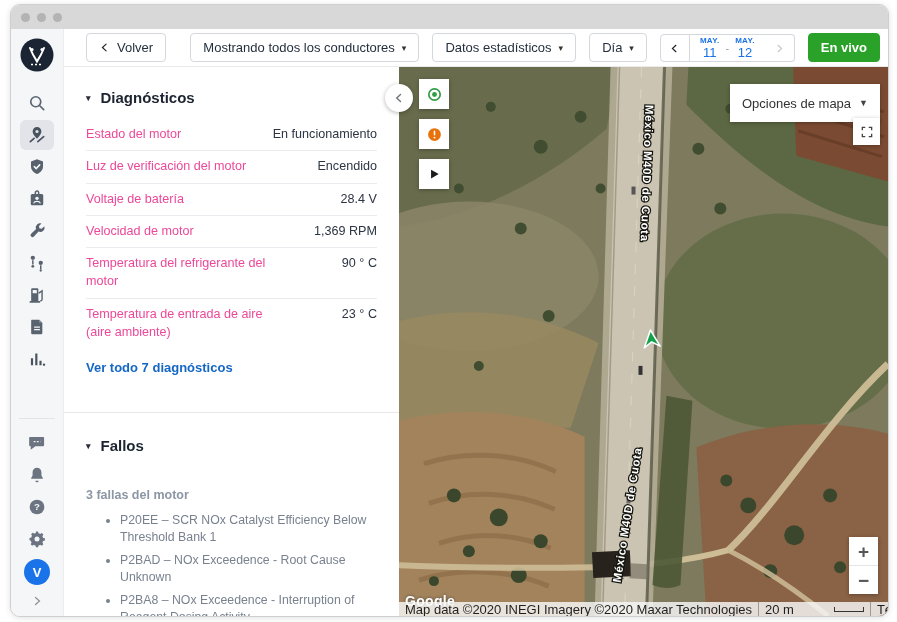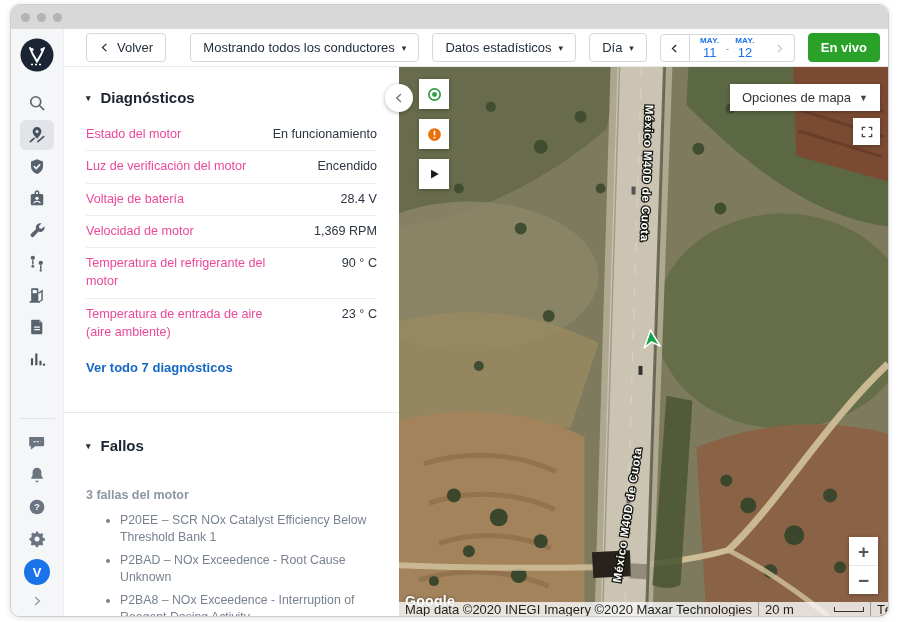--- a/index.html
+++ b/index.html
@@ -57,21 +57,21 @@
   .faults-list { margin:10px 0 0 34px; }
   .faults-list li { font-size:12.3px; color:#78828f; line-height:1.42; margin-bottom:5px; max-width:255px; }
   
   .map { flex:1; position:relative; min-width:0; background:#7e7a5d; }
   .map-svg { position:absolute; inset:0; width:100%; height:100%; }
   .road-label { font-size:11.5px; font-weight:bold; fill:#fff; stroke:#15150f; stroke-width:2.6px; paint-order:stroke; letter-spacing:.6px; }
   .mapbtn { position:absolute; background:#fff; border:none; box-shadow:0 1px 4px rgba(0,0,0,.3); cursor:pointer; display:flex; align-items:center; justify-content:center; font-family:inherit; }
   .sq { width:30px; height:30px; left:20px; }
   .collapse-btn { width:28px; height:28px; border-radius:50%; left:-14px; top:17px; z-index:4; }
   .collapse-btn svg { width:12px; height:12px; }
-  .opt-btn { top:17px; right:8px; height:27px; padding:0 12px; font-size:13px; color:#333; gap:8px;margin-left:28px; }
+  .opt-btn { top:17px; right:8px; height:38px; padding:0 12px; font-size:13px; color:#333; gap:8px;margin-left:28px; }
   .opt-btn .caret { font-size:9px; color:#444; }
   .fs-btn { top:51px; right:8px; width:27px; height:27px; }
   .zoomctl { position:absolute; right:10px; bottom:22px; width:29px; background:#fff; box-shadow:0 1px 4px rgba(0,0,0,.3); display:flex; flex-direction:column; z-index:3; }
   .zoomctl button { width:29px; height:28px; background:#fff; border:none; font-size:19px; font-weight:bold; color:#565656; cursor:pointer; line-height:1; }
   .zoomctl .zdiv { height:1px; background:#e5e5e5; }
   .google { position:absolute; left:6px; bottom:7px; color:#fff; font-size:14px; font-weight:bold; letter-spacing:.3px; text-shadow:0 0 3px rgba(60,60,60,.9); z-index:1; }
   .attrib { position:absolute; left:0; right:0; bottom:0; height:14px; background:rgba(248,248,248,.82);
     display:flex; align-items:center; justify-content:space-between; font-size:13px; color:#1f1f1f; z-index:2; padding-right:2px; }
   .attrib .seg { padding:0 6px; white-space:nowrap; display:flex; align-items:center; gap:4px; }
   .attrib .seg + .seg { border-left:1px solid #9b9b9b;gap:40px; }

